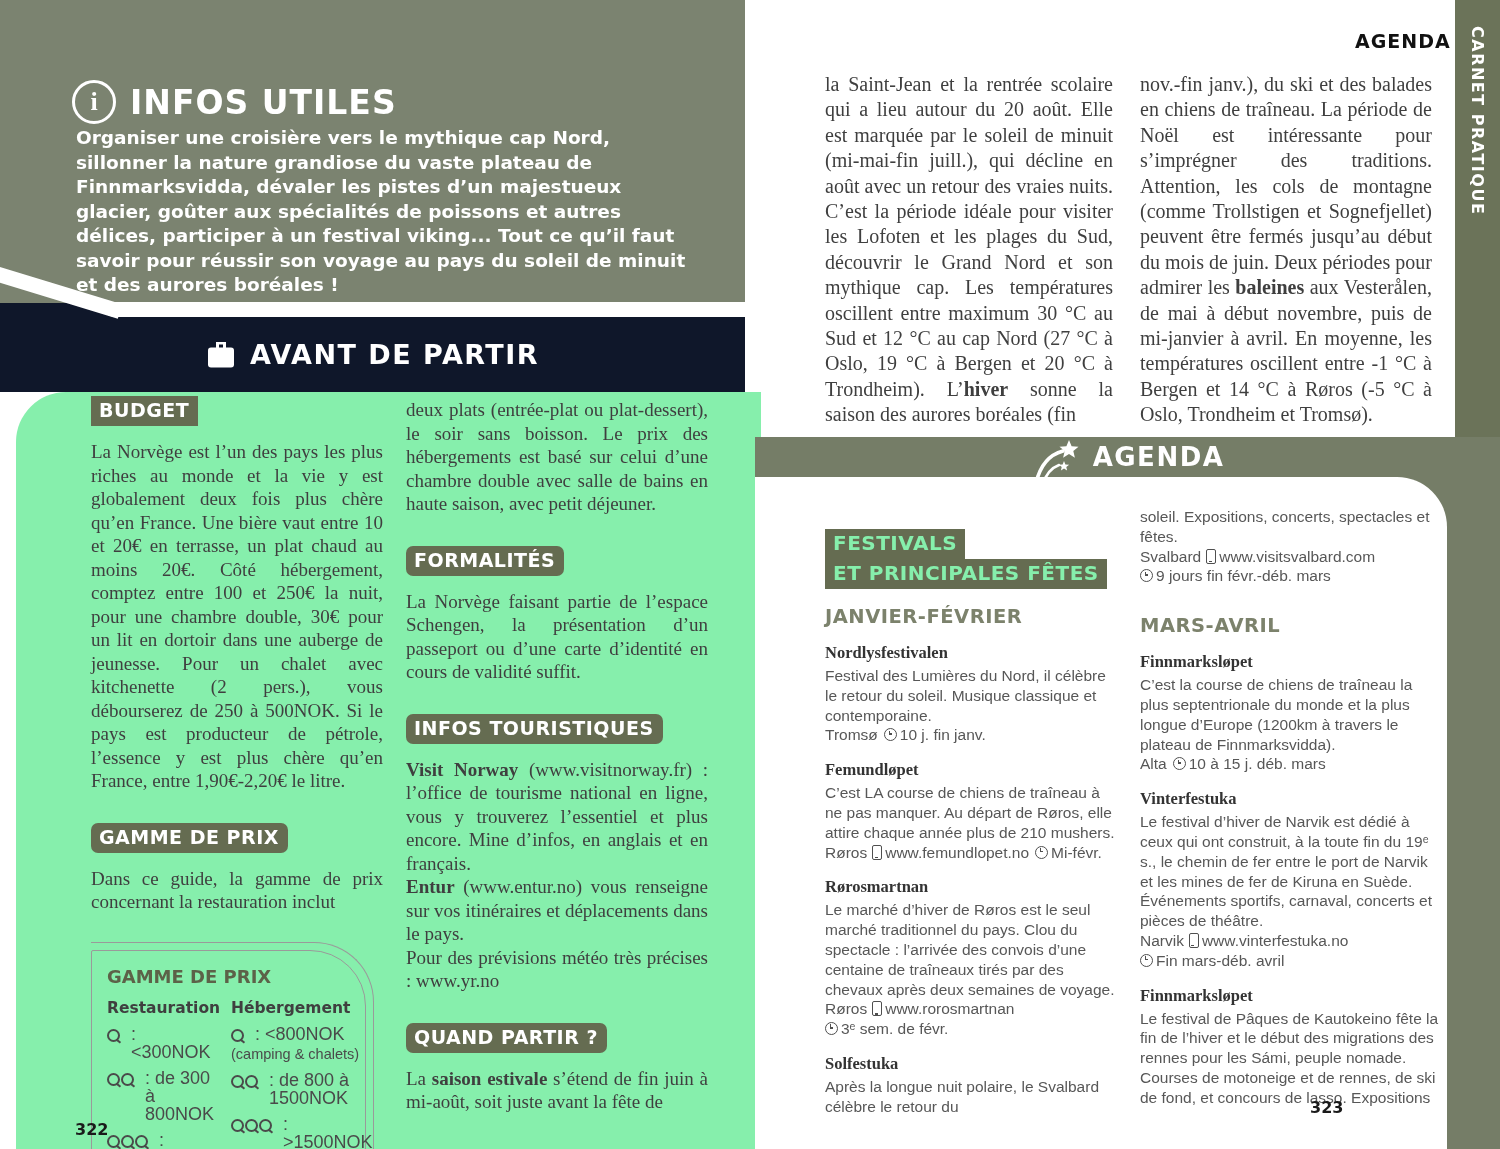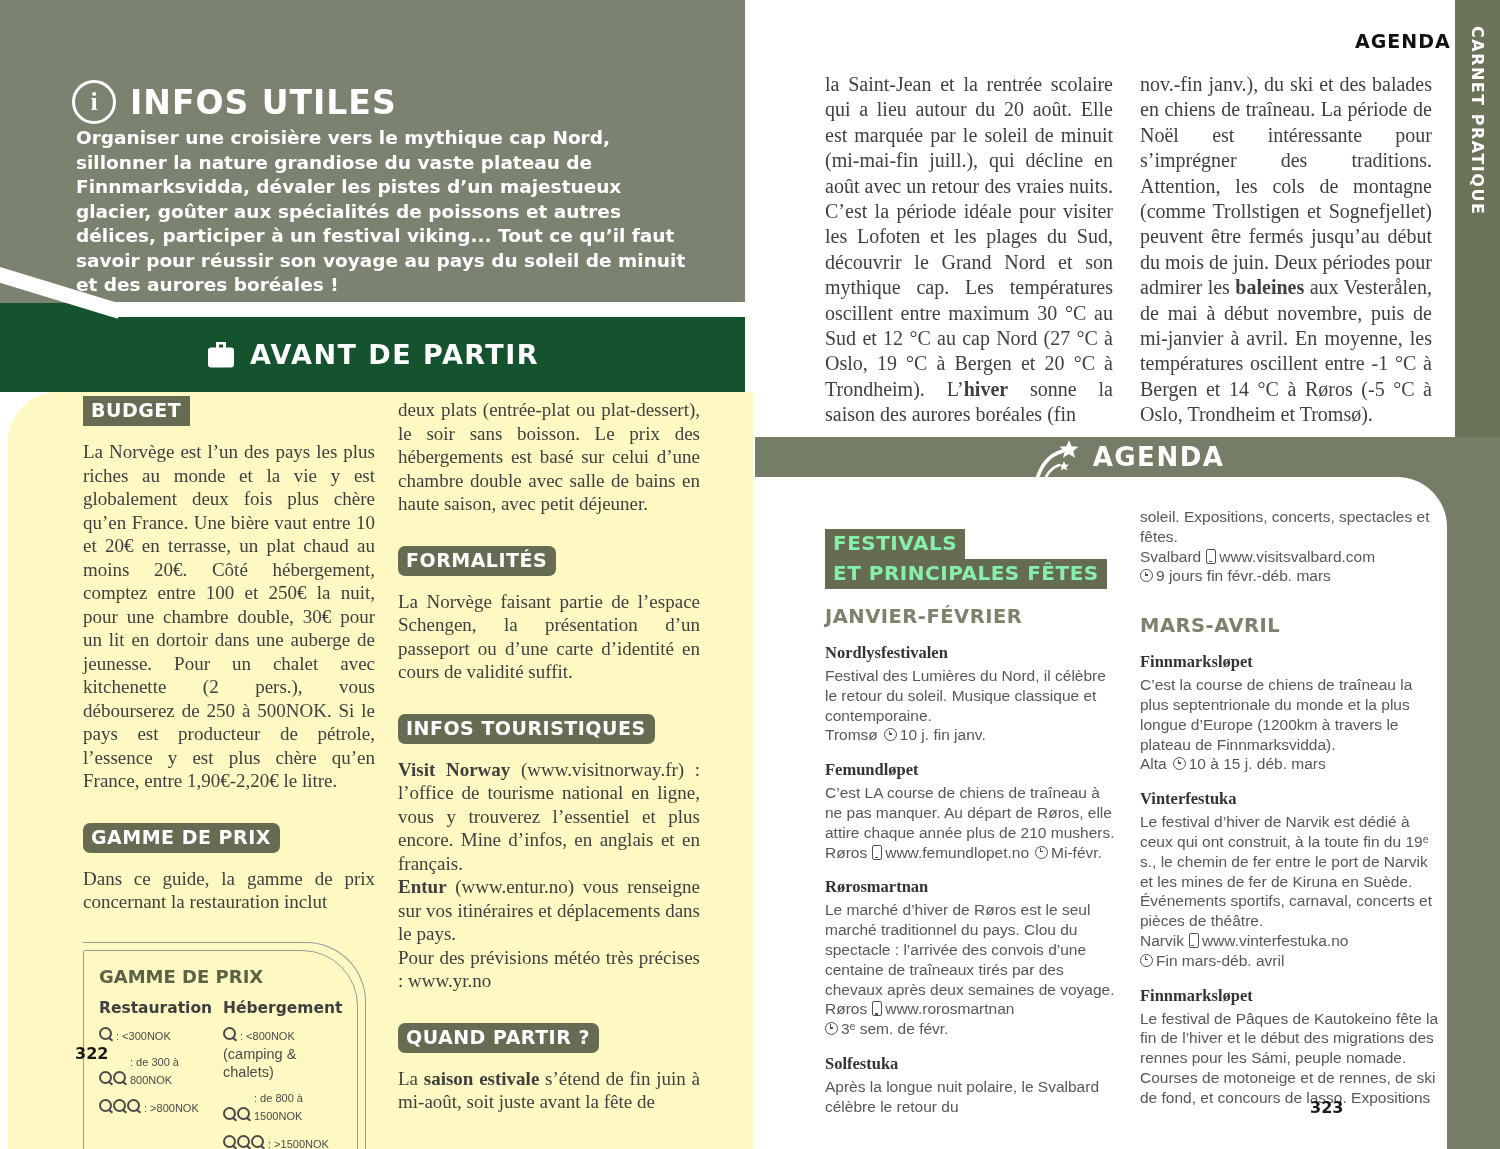--- a/index.html
+++ b/index.html
@@ -18,32 +18,32 @@
     display:flex; align-items:center; justify-content:center;
     font-family:"Liberation Serif", serif; font-weight:700; font-size:26px; line-height:1;
   }
   .hero-title { margin:0; font-family:"DejaVu Sans", sans-serif; font-weight:800; font-size:33px; letter-spacing:1px; }
   .hero-intro {
     position:absolute; left:76px; top:126px; width:614px; margin:0;
     font-family:"DejaVu Sans", sans-serif; font-weight:700; font-size:18.5px; line-height:24.5px;
   }
   .lp-banner {
     position:absolute; left:0; top:303px; width:745px; height:89px;
-    background:#14532d; display:flex; align-items:center; justify-content:center;
+    background:#0f172a; display:flex; align-items:center; justify-content:center;
     gap:14px; padding-top:14px; box-sizing:border-box;
   }
   .banner-label { color:#fff; font-family:"DejaVu Sans", sans-serif; font-weight:800; font-size:27px; letter-spacing:1.5px; }
   .swoosh { position:absolute; left:100px; top:302px; width:645px; height:15px; background:#fff; border-bottom-left-radius:28px; }
   .swoosh-diag {
     position:absolute; left:-26px; top:304px; width:146px; height:15px; background:#fff;
     transform-origin:100% 50%; transform:rotate(17deg); border-radius:0 0 0 8px;
   }
   .lp-content {
-    position:absolute; left:8px; top:392px; width:745px; height:757px;
-    background:#fef9c3; border-top-left-radius:50px;
+    position:absolute; left:16px; top:392px; width:745px; height:757px;
+    background:#86efac; border-top-left-radius:50px;
   }
   .colA { position:absolute; left:75px; top:4px; width:292px; }
   .colB { position:absolute; left:390px; top:6px; width:302px; }
   .label {
     display:inline-block; background:#656c51; color:#fff;
     font-family:"DejaVu Sans", sans-serif; font-weight:800; font-size:19px;
     letter-spacing:0.5px; padding:3px 9px 5px 8px;
   }
   .serif { font-family:"Liberation Serif", serif; font-size:19px; line-height:23.5px; color:#3f3f3f; text-align:justify; margin:14px 0 0 0; }
   .serif b { font-weight:700; }
@@ -53,27 +53,27 @@
   .price-box { margin-top:36px; width:248px; border:1.6px solid #9a9a9a; border-radius:2px 56px 2px 2px; padding:15px 10px 18px 15px; position:relative; }
   .price-box::before {
     content:''; position:absolute; top:-9px; right:-9px; width:calc(100% + 9px); height:calc(100% + 9px);
     border-top:1.6px solid #9a9a9a; border-right:1.6px solid #9a9a9a; border-radius:0 60px 0 0; pointer-events:none;
   }
   .pb-title { font-family:"DejaVu Sans", sans-serif; font-weight:800; font-size:18px; color:#5c6248; margin-bottom:12px; }
   .pb-cols { display:flex; gap:12px; }
   .pb-col1 { width:112px; flex:none; }
   .pb-col2 { flex:auto; }
   .pb-header { font-family:"DejaVu Sans", sans-serif; font-weight:800; font-size:15.5px; color:#3f3f3f; }
-  .pb-row { display:flex; gap:3px; margin-top:8px; font-size:11px; line-height:18px; color:#4a4a4a;align-items:flex-end; }
+  .pb-row { display:flex; gap:10px; margin-top:8px; font-size:18px; line-height:18px; color:#4a4a4a; }
   .pb-sub { font-size:14.5px; line-height:18px; color:#4a4a4a; }
   .coins { white-space:nowrap; padding-top:2px; }
   .coin { display:inline-block; width:9px; height:9px; border:2.2px solid #4a4a4a; border-radius:50%; position:relative; margin-right:1px; }
   .coin::after { content:''; position:absolute; right:-2px; bottom:-2.5px; width:4.5px; height:2.2px; background:#4a4a4a; transform:rotate(38deg); }
   .pn { position:absolute; font-family:"DejaVu Sans", sans-serif; font-weight:800; font-size:16px; color:#1a1a1a; }
-  .pn-left { left:75px; top:1044px; }
+  .pn-left { left:75px; top:1120px; }
   .pn-right { left:1310px; top:1098px; }
   
   .rp-header { position:absolute; left:1355px; top:30px; font-family:"DejaVu Sans", sans-serif; font-weight:800; font-size:19px; letter-spacing:1px; color:#111; }
   .colC { position:absolute; left:825px; top:72px; width:288px; }
   .colD { position:absolute; left:1140px; top:72px; width:292px; }
   .side-tab {
     position:absolute; left:1455px; top:0; width:45px; height:437px; background:#6b7359;
     display:flex; justify-content:center;
   }
   .side-tab span {

